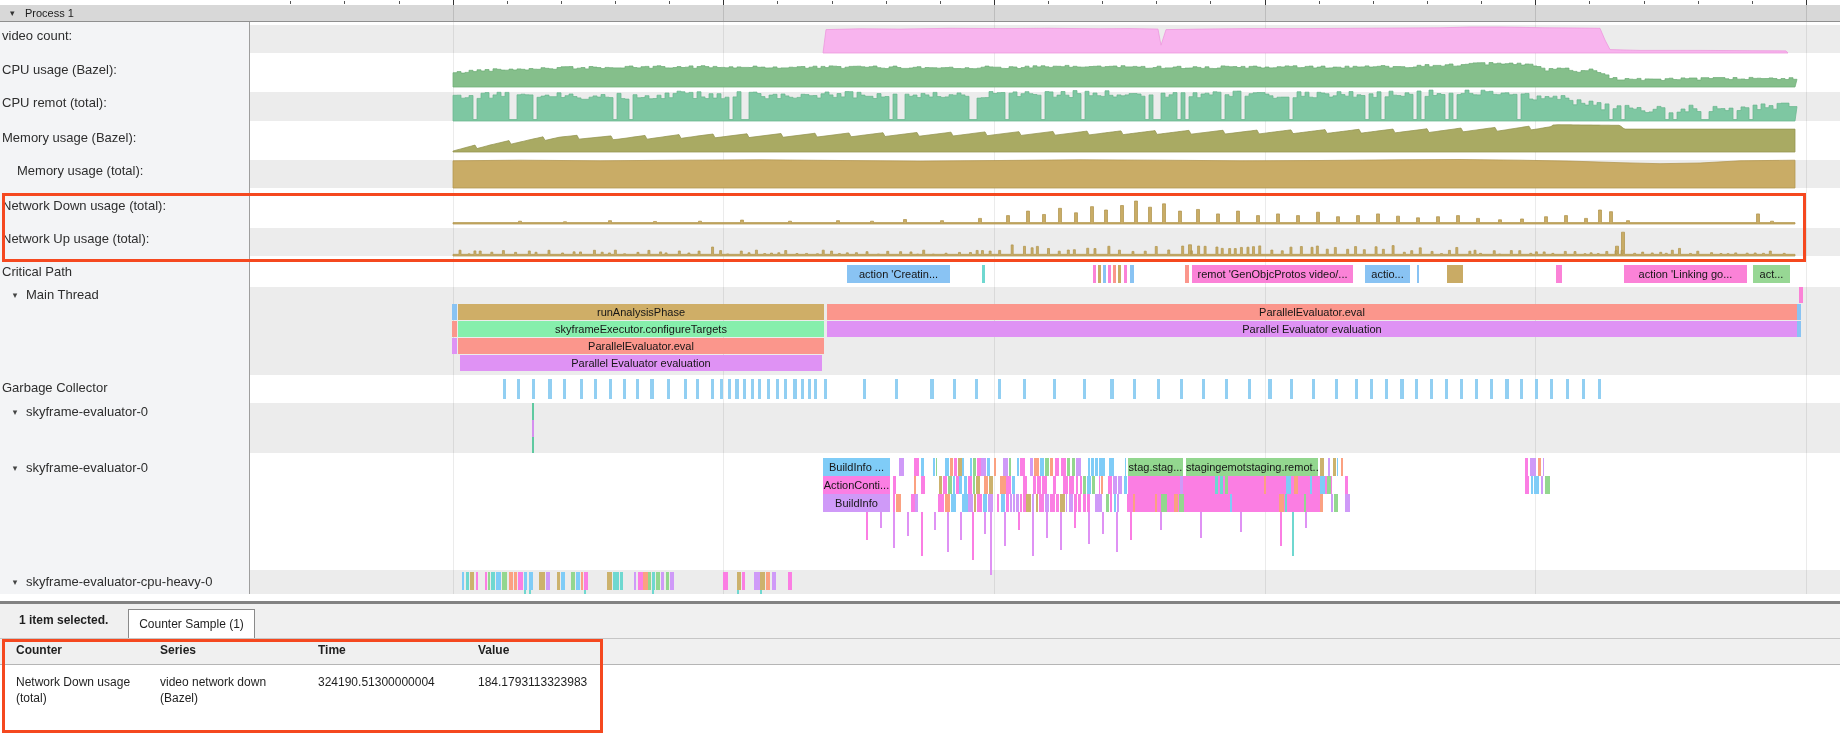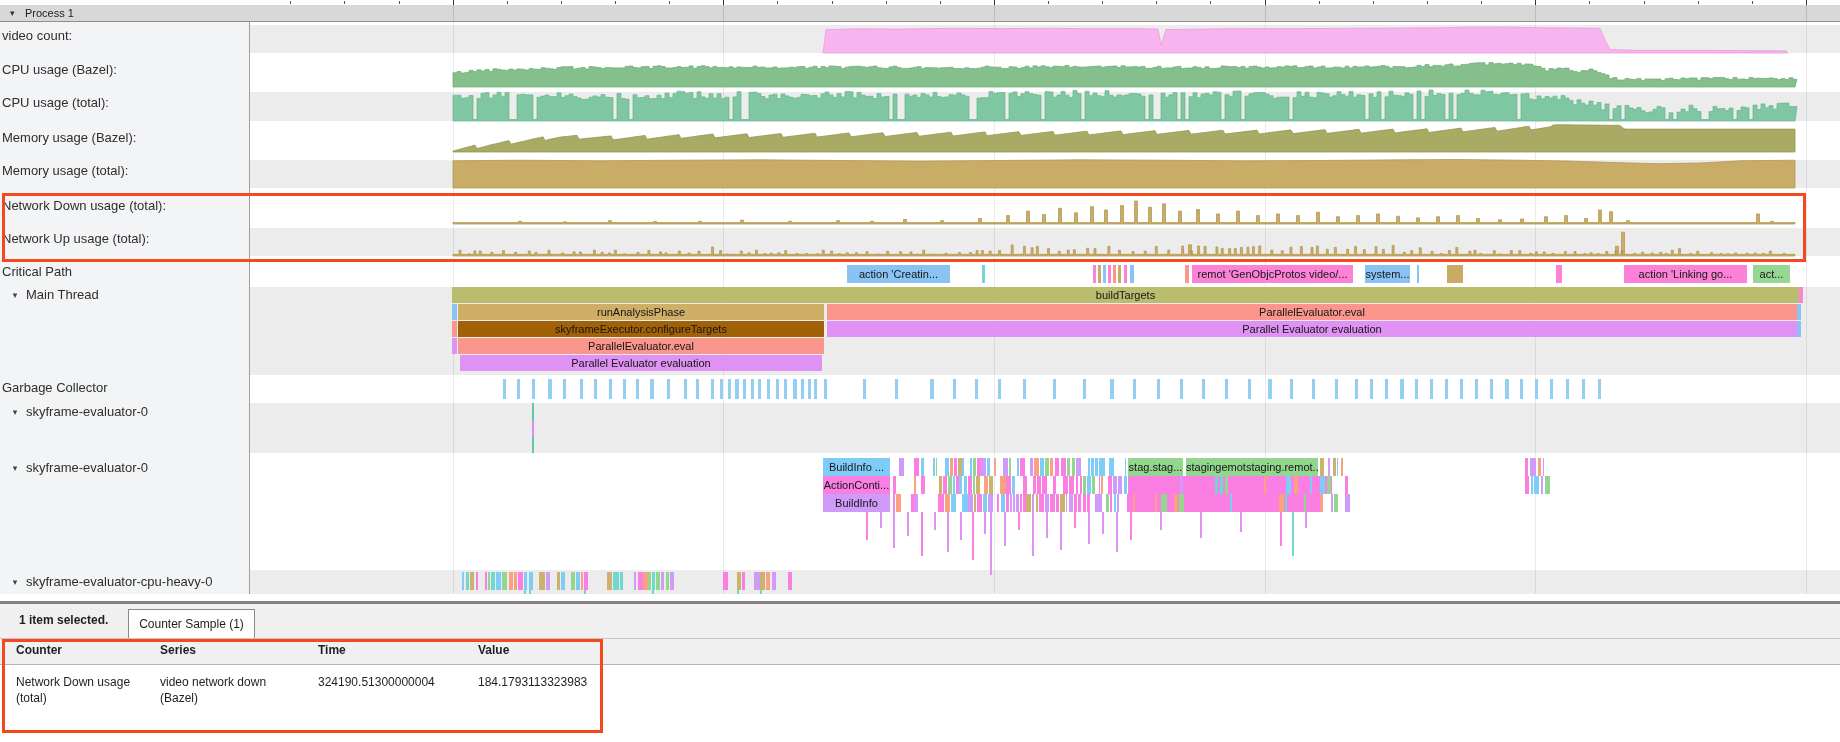--- a/index.html
+++ b/index.html
@@ -73,23 +73,23 @@
       <div style="position: absolute; left: 723.3px; top: 0px; width: 1px; height: 16px; background: rgba(0, 0, 0, 0.12);"></div>
       <div style="position: absolute; left: 994px; top: 0px; width: 1px; height: 16px; background: rgba(0, 0, 0, 0.12);"></div>
       <div style="position: absolute; left: 1264.6px; top: 0px; width: 1px; height: 16px; background: rgba(0, 0, 0, 0.12);"></div>
       <div style="position: absolute; left: 1535.3px; top: 0px; width: 1px; height: 16px; background: rgba(0, 0, 0, 0.12);"></div>
       <div style="position: absolute; left: 1806px; top: 0px; width: 1px; height: 16px; background: rgba(0, 0, 0, 0.12);"></div>
     </div>
 
   <div class="abs labels" id="labelCol">
       <div style="position: absolute; left: 0px; top: 6px; width: 246px; height: 16px; font-size: 13px; color: rgb(46, 46, 46); white-space: nowrap; overflow: hidden;"><span style="padding-left: 2px;">video count:</span></div>
       <div style="position: absolute; left: 0px; top: 40px; width: 246px; height: 16px; font-size: 13px; color: rgb(46, 46, 46); white-space: nowrap; overflow: hidden;"><span style="padding-left: 2px;">CPU usage (Bazel):</span></div>
-      <div style="position: absolute; left: 0px; top: 73px; width: 246px; height: 16px; font-size: 13px; color: rgb(46, 46, 46); white-space: nowrap; overflow: hidden;"><span style="padding-left: 2px;">CPU usage (total):</span></div>
+      <div style="position: absolute; left: 0px; top: 73px; width: 246px; height: 16px; font-size: 13px; color: rgb(46, 46, 46); white-space: nowrap; overflow: hidden;"><span style="padding-left: 2px;">CPU remot (total):</span></div>
       <div style="position: absolute; left: 0px; top: 108px; width: 246px; height: 16px; font-size: 13px; color: rgb(46, 46, 46); white-space: nowrap; overflow: hidden;"><span style="padding-left: 2px;">Memory usage (Bazel):</span></div>
-      <div style="position: absolute; left: 0px; top: 141px; width: 246px; height: 16px; font-size: 13px; color: rgb(46, 46, 46); white-space: nowrap; overflow: hidden;"><span style="padding-left: 2px;">Memory usage (total):</span></div>
+      <div style="position: absolute; left: 0px; top: 141px; width: 246px; height: 16px; font-size: 13px; color: rgb(46, 46, 46); white-space: nowrap; overflow: hidden;"><span style="padding-left: 17px;">Memory usage (total):</span></div>
       <div style="position: absolute; left: 0px; top: 176px; width: 246px; height: 16px; font-size: 13px; color: rgb(46, 46, 46); white-space: nowrap; overflow: hidden;"><span style="padding-left: 2px;">Network Down usage (total):</span></div>
       <div style="position: absolute; left: 0px; top: 209px; width: 246px; height: 16px; font-size: 13px; color: rgb(46, 46, 46); white-space: nowrap; overflow: hidden;"><span style="padding-left: 2px;">Network Up usage (total):</span></div>
       <div style="position: absolute; left: 0px; top: 242px; width: 246px; height: 16px; font-size: 13px; color: rgb(46, 46, 46); white-space: nowrap; overflow: hidden;"><span style="padding-left: 2px;">Critical Path</span></div>
       <div style="position: absolute; left: 0px; top: 265px; width: 246px; height: 16px; font-size: 13px; color: rgb(46, 46, 46); white-space: nowrap; overflow: hidden;"><span style="display: inline-block; width: 14px; margin-left: 8px; font-size: 9px; color: rgb(68, 68, 68); vertical-align: 1px; text-align: center;">▾</span><span style="padding-left: 4px;">Main Thread</span></div>
       <div style="position: absolute; left: 0px; top: 358px; width: 246px; height: 16px; font-size: 13px; color: rgb(46, 46, 46); white-space: nowrap; overflow: hidden;"><span style="padding-left: 2px;">Garbage Collector</span></div>
       <div style="position: absolute; left: 0px; top: 382px; width: 246px; height: 16px; font-size: 13px; color: rgb(46, 46, 46); white-space: nowrap; overflow: hidden;"><span style="display: inline-block; width: 14px; margin-left: 8px; font-size: 9px; color: rgb(68, 68, 68); vertical-align: 1px; text-align: center;">▾</span><span style="padding-left: 4px;">skyframe-evaluator-0</span></div>
       <div style="position: absolute; left: 0px; top: 438px; width: 246px; height: 16px; font-size: 13px; color: rgb(46, 46, 46); white-space: nowrap; overflow: hidden;"><span style="display: inline-block; width: 14px; margin-left: 8px; font-size: 9px; color: rgb(68, 68, 68); vertical-align: 1px; text-align: center;">▾</span><span style="padding-left: 4px;">skyframe-evaluator-0</span></div>
       <div style="position: absolute; left: 0px; top: 552px; width: 246px; height: 16px; font-size: 13px; color: rgb(46, 46, 46); white-space: nowrap; overflow: hidden;"><span style="display: inline-block; width: 14px; margin-left: 8px; font-size: 9px; color: rgb(68, 68, 68); vertical-align: 1px; text-align: center;">▾</span><span style="padding-left: 4px;">skyframe-evaluator-cpu-heavy-0</span></div>
     </div>
 
@@ -121,34 +121,33 @@
       <div style="position: absolute; left: 843px; top: 243px; width: 3px; height: 18px; background: rgb(251, 130, 215); font-size: 11px; line-height: 18px; text-align: center; overflow: hidden; white-space: nowrap; color: rgb(22, 22, 22); box-sizing: border-box;"></div>
       <div style="position: absolute; left: 848px; top: 243px; width: 3px; height: 18px; background: rgb(201, 171, 101); font-size: 11px; line-height: 18px; text-align: center; overflow: hidden; white-space: nowrap; color: rgb(22, 22, 22); box-sizing: border-box;"></div>
       <div style="position: absolute; left: 853px; top: 243px; width: 3px; height: 18px; background: rgb(137, 195, 243); font-size: 11px; line-height: 18px; text-align: center; overflow: hidden; white-space: nowrap; color: rgb(22, 22, 22); box-sizing: border-box;"></div>
       <div style="position: absolute; left: 858px; top: 243px; width: 3px; height: 18px; background: rgb(251, 130, 215); font-size: 11px; line-height: 18px; text-align: center; overflow: hidden; white-space: nowrap; color: rgb(22, 22, 22); box-sizing: border-box;"></div>
       <div style="position: absolute; left: 863px; top: 243px; width: 3px; height: 18px; background: rgb(251, 150, 140); font-size: 11px; line-height: 18px; text-align: center; overflow: hidden; white-space: nowrap; color: rgb(22, 22, 22); box-sizing: border-box;"></div>
       <div style="position: absolute; left: 868px; top: 243px; width: 3px; height: 18px; background: rgb(201, 171, 101); font-size: 11px; line-height: 18px; text-align: center; overflow: hidden; white-space: nowrap; color: rgb(22, 22, 22); box-sizing: border-box;"></div>
       <div style="position: absolute; left: 874px; top: 243px; width: 3px; height: 18px; background: rgb(251, 130, 215); font-size: 11px; line-height: 18px; text-align: center; overflow: hidden; white-space: nowrap; color: rgb(22, 22, 22); box-sizing: border-box;"></div>
       <div style="position: absolute; left: 880px; top: 243px; width: 4px; height: 18px; background: rgb(137, 195, 243); font-size: 11px; line-height: 18px; text-align: center; overflow: hidden; white-space: nowrap; color: rgb(22, 22, 22); box-sizing: border-box;"></div>
       <div style="position: absolute; left: 935px; top: 243px; width: 4px; height: 18px; background: rgb(251, 150, 140); font-size: 11px; line-height: 18px; text-align: center; overflow: hidden; white-space: nowrap; color: rgb(22, 22, 22); box-sizing: border-box;"></div>
       <div style="position: absolute; left: 942px; top: 243px; width: 161px; height: 18px; background: rgb(251, 130, 215); font-size: 11px; line-height: 18px; text-align: center; overflow: hidden; white-space: nowrap; color: rgb(22, 22, 22); box-sizing: border-box;">remot 'GenObjcProtos video/...</div>
-      <div style="position: absolute; left: 1115px; top: 243px; width: 45px; height: 18px; background: rgb(137, 195, 243); font-size: 11px; line-height: 18px; text-align: center; overflow: hidden; white-space: nowrap; color: rgb(22, 22, 22); box-sizing: border-box;">system...</div>
+      <div style="position: absolute; left: 1115px; top: 243px; width: 45px; height: 18px; background: rgb(137, 195, 243); font-size: 11px; line-height: 18px; text-align: center; overflow: hidden; white-space: nowrap; color: rgb(22, 22, 22); box-sizing: border-box;">actio...</div>
       <div style="position: absolute; left: 1167px; top: 243px; width: 2px; height: 18px; background: rgb(137, 195, 243); font-size: 11px; line-height: 18px; text-align: center; overflow: hidden; white-space: nowrap; color: rgb(22, 22, 22); box-sizing: border-box;"></div>
       <div style="position: absolute; left: 1197px; top: 243px; width: 16px; height: 18px; background: rgb(201, 171, 101); font-size: 11px; line-height: 18px; text-align: center; overflow: hidden; white-space: nowrap; color: rgb(22, 22, 22); box-sizing: border-box;"></div>
       <div style="position: absolute; left: 1306px; top: 243px; width: 6px; height: 18px; background: rgb(251, 130, 215); font-size: 11px; line-height: 18px; text-align: center; overflow: hidden; white-space: nowrap; color: rgb(22, 22, 22); box-sizing: border-box;"></div>
       <div style="position: absolute; left: 1374px; top: 243px; width: 123px; height: 18px; background: rgb(251, 130, 215); font-size: 11px; line-height: 18px; text-align: center; overflow: hidden; white-space: nowrap; color: rgb(22, 22, 22); box-sizing: border-box;">action 'Linking go...</div>
       <div style="position: absolute; left: 1503px; top: 243px; width: 37px; height: 18px; background: rgb(151, 215, 148); font-size: 11px; line-height: 18px; text-align: center; overflow: hidden; white-space: nowrap; color: rgb(22, 22, 22); box-sizing: border-box;">act...</div>
-      <div style="position: absolute; left: 202px; top: 265px; width: 1347px; height: 16px; background: rgb(186, 189, 110); font-size: 11px; line-height: 16px; text-align: center; overflow: hidden; white-space: nowrap; color: rgb(22, 22, 22); box-sizing: border-box;">buildTargets</div>
       <div style="position: absolute; left: 1549px; top: 265px; width: 4px; height: 16px; background: rgb(251, 130, 215); font-size: 11px; line-height: 16px; text-align: center; overflow: hidden; white-space: nowrap; color: rgb(22, 22, 22); box-sizing: border-box;"></div>
       <div style="position: absolute; left: 202px; top: 282px; width: 5px; height: 16px; background: rgb(137, 195, 243); font-size: 11px; line-height: 16px; text-align: center; overflow: hidden; white-space: nowrap; color: rgb(22, 22, 22); box-sizing: border-box;"></div>
       <div style="position: absolute; left: 208px; top: 282px; width: 366px; height: 16px; background: rgb(207, 174, 103); font-size: 11px; line-height: 16px; text-align: center; overflow: hidden; white-space: nowrap; color: rgb(22, 22, 22); box-sizing: border-box;">runAnalysisPhase</div>
       <div style="position: absolute; left: 577px; top: 282px; width: 970px; height: 16px; background: rgb(251, 150, 140); font-size: 11px; line-height: 16px; text-align: center; overflow: hidden; white-space: nowrap; color: rgb(22, 22, 22); box-sizing: border-box;">ParallelEvaluator.eval</div>
       <div style="position: absolute; left: 1547px; top: 282px; width: 4px; height: 16px; background: rgb(137, 195, 243); font-size: 11px; line-height: 16px; text-align: center; overflow: hidden; white-space: nowrap; color: rgb(22, 22, 22); box-sizing: border-box;"></div>
       <div style="position: absolute; left: 202px; top: 299px; width: 5px; height: 16px; background: rgb(251, 150, 140); font-size: 11px; line-height: 16px; text-align: center; overflow: hidden; white-space: nowrap; color: rgb(22, 22, 22); box-sizing: border-box;"></div>
-      <div style="position: absolute; left: 208px; top: 299px; width: 366px; height: 16px; background: #a16207; font-size: 11px; line-height: 16px; text-align: center; overflow: hidden; white-space: nowrap; color: rgb(22, 22, 22); box-sizing: border-box;">skyframeExecutor.configureTargets</div>
+      <div style="position: absolute; left: 208px; top: 299px; width: 366px; height: 16px; background: #86efac; font-size: 11px; line-height: 16px; text-align: center; overflow: hidden; white-space: nowrap; color: rgb(22, 22, 22); box-sizing: border-box;">skyframeExecutor.configureTargets</div>
       <div style="position: absolute; left: 577px; top: 299px; width: 970px; height: 16px; background: rgb(223, 146, 244); font-size: 11px; line-height: 16px; text-align: center; overflow: hidden; white-space: nowrap; color: rgb(22, 22, 22); box-sizing: border-box;">Parallel Evaluator evaluation</div>
       <div style="position: absolute; left: 1547px; top: 299px; width: 4px; height: 16px; background: rgb(137, 195, 243); font-size: 11px; line-height: 16px; text-align: center; overflow: hidden; white-space: nowrap; color: rgb(22, 22, 22); box-sizing: border-box;"></div>
       <div style="position: absolute; left: 202px; top: 316px; width: 5px; height: 16px; background: rgb(223, 146, 244); font-size: 11px; line-height: 16px; text-align: center; overflow: hidden; white-space: nowrap; color: rgb(22, 22, 22); box-sizing: border-box;"></div>
       <div style="position: absolute; left: 208px; top: 316px; width: 366px; height: 16px; background: rgb(251, 150, 140); font-size: 11px; line-height: 16px; text-align: center; overflow: hidden; white-space: nowrap; color: rgb(22, 22, 22); box-sizing: border-box;">ParallelEvaluator.eval</div>
       <div style="position: absolute; left: 210px; top: 333px; width: 362px; height: 16px; background: rgb(223, 146, 244); font-size: 11px; line-height: 16px; text-align: center; overflow: hidden; white-space: nowrap; color: rgb(22, 22, 22); box-sizing: border-box;">Parallel Evaluator evaluation</div>
       <div style="position: absolute; left: 253px; top: 357px; width: 2.5px; height: 20px; background: rgb(146, 207, 242);"></div>
       <div style="position: absolute; left: 267px; top: 357px; width: 2.5px; height: 20px; background: rgb(146, 207, 242);"></div>
       <div style="position: absolute; left: 282px; top: 357px; width: 2.5px; height: 20px; background: rgb(146, 207, 242);"></div>
       <div style="position: absolute; left: 298px; top: 357px; width: 4px; height: 20px; background: rgb(146, 207, 242);"></div>
       <div style="position: absolute; left: 313px; top: 357px; width: 2.5px; height: 20px; background: rgb(146, 207, 242);"></div>

